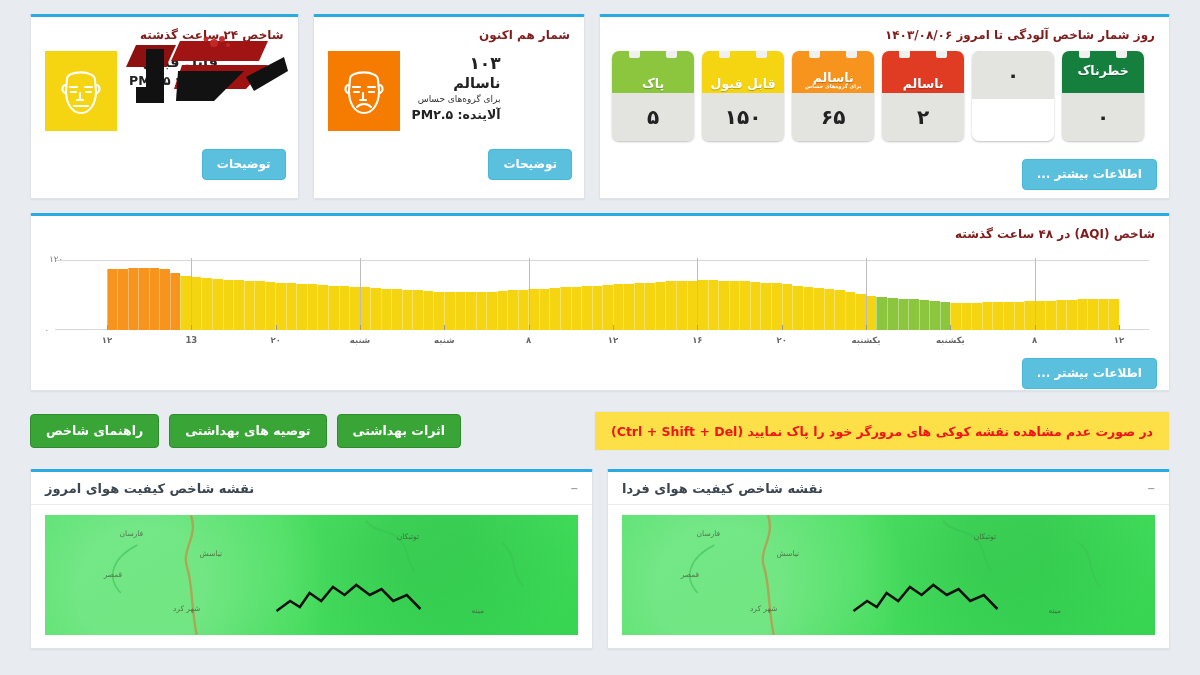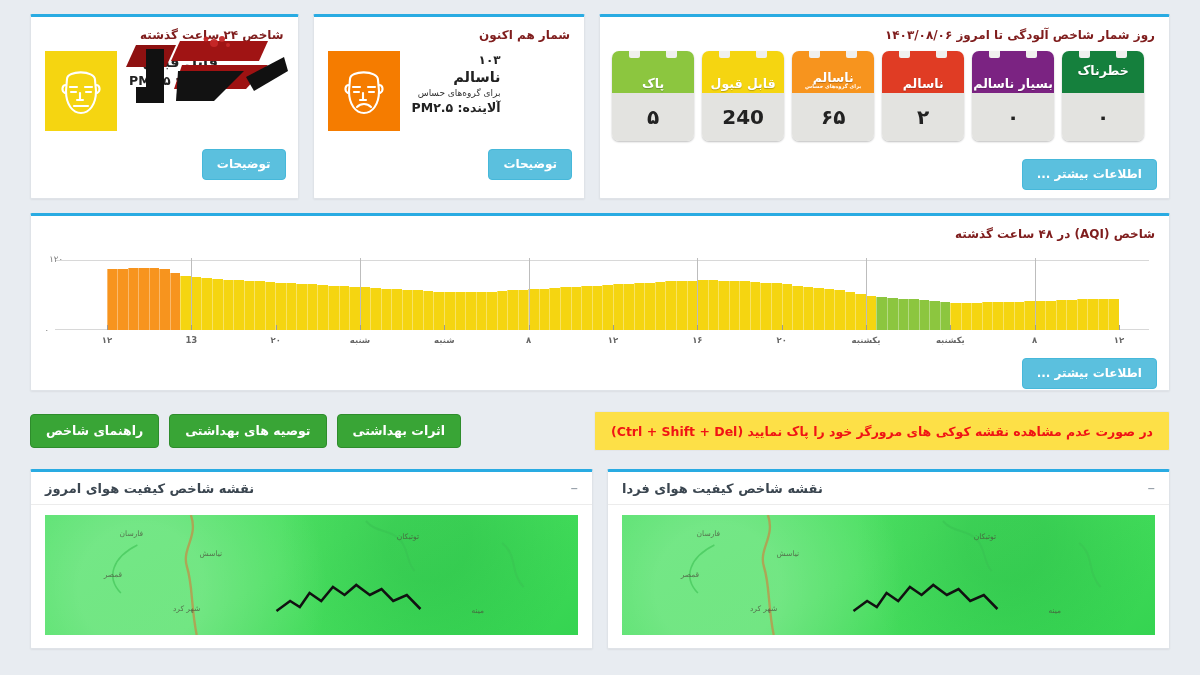--- a/index.html
+++ b/index.html
@@ -68,21 +68,21 @@
     cursor: pointer;
   }
   .btn-row { padding: 0 12px; margin-top: 18px; }
 
   
   .now-body { display: flex; flex-direction: row-reverse; align-items: flex-start; padding: 0 14px; gap: 12px; justify-content: flex-start; }
   .face-box { width: 72px; height: 80px; display: flex; align-items: center; justify-content: center; flex: 0 0 auto; }
   .face-box.orange { background: #f57c00; }
   .face-box.yellow { background: #f5d511; }
   .now-text { text-align: right; padding-top: 2px; }
-  .now-aqi { font-size: 12px; font-weight: bold; color: #222; line-height: 1.25; }
+  .now-aqi { font-size: 17px; font-weight: bold; color: #222; line-height: 1.25; }
   .now-cat { font-size: 14.5px; font-weight: bold; color: #222; line-height: 1.3; }
   .now-sub { font-size: 9px; color: #333; line-height: 1.4; }
   .now-pol { font-size: 12.5px; font-weight: bold; color: #222; line-height: 1.5; }
 
   
   .chart-panel { margin-top: 14px; height: 178px; }
   .chart-area { position: relative; height: 78px; margin: 2px 20px 0 24px; }
   .axis-label { position: absolute; font-size: 8.5px; color: #777; }
   .gridline { position: absolute; left: 0; right: 0; height: 1px; background: #d8d8d8; }
   .bars { position: absolute; left: 52px; right: 30px; bottom: 0; height: 72px; display: flex; flex-direction: row; align-items: flex-end; }
@@ -140,39 +140,36 @@
           <div class="tile">
             <div class="tile-head" style="background: rgb(140, 198, 63);">
               <div class="tile-label">پاک</div>
             </div>
             <div class="tile-val">۵</div>
           </div>
           <div class="tile">
             <div class="tile-head" style="background: rgb(245, 213, 17);">
               <div class="tile-label">قابل قبول</div>
             </div>
-            <div class="tile-val">240</div>
+            <div class="tile-val">۱۵۰</div>
           </div>
           <div class="tile">
             <div class="tile-head" style="background: rgb(247, 148, 30);">
               <div class="tile-label">ناسالم</div>
               <div class="tile-sub">برای گروه‌های حساس</div>
             </div>
             <div class="tile-val">۶۵</div>
           </div>
           <div class="tile">
             <div class="tile-head" style="background: rgb(224, 60, 36);">
               <div class="tile-label">ناسالم</div>
             </div>
             <div class="tile-val">۲</div>
           </div>
           <div class="tile">
-            <div class="tile-head" style="background: rgb(123, 35, 130);">
-              <div class="tile-label">بسیار ناسالم</div>
-            </div>
             <div class="tile-val">۰</div>
           </div>
           <div class="tile">
             <div class="tile-head" style="background: #15803d; justify-content: center;">
               <div class="tile-label">خطرناک</div>
             </div>
             <div class="tile-val">۰</div>
           </div>
         </div>
       <div class="btn-row">

